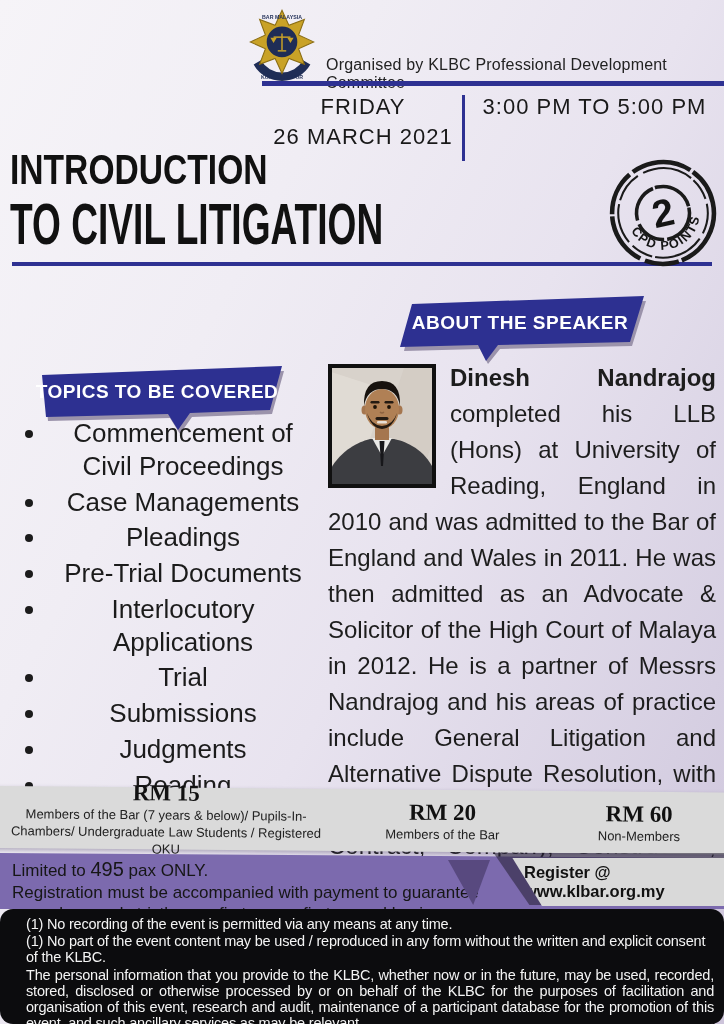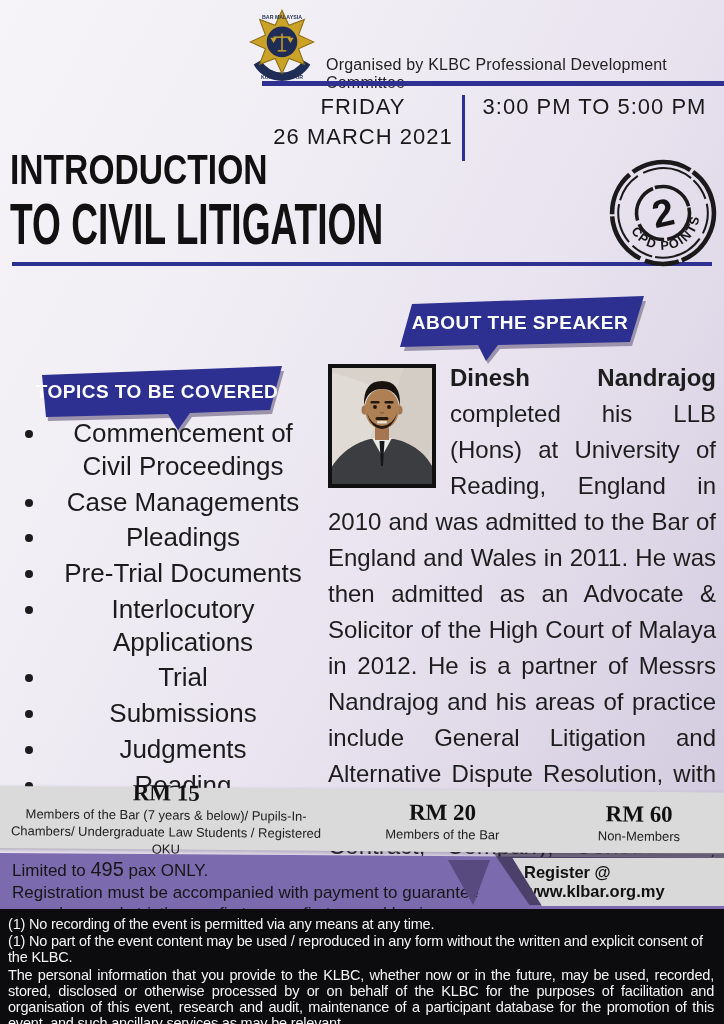--- a/index.html
+++ b/index.html
@@ -67,21 +67,21 @@
     clip-path:polygon(10% 0,100% 0,100% 100%,24% 100%); }
   .fold { left:448px; top:860px; width:42px; height:45px; background:#58497f;
     clip-path:polygon(0 0,100% 0,60% 100%); }
   .register-ribbon { left:478px; top:858px; width:246px; height:48px; background:#d9d9d9;
     clip-path:polygon(14% 0,100% 0,100% 100%,26% 100%);
     display:flex; align-items:center; justify-content:center; padding-left:46px;
     font-weight:bold; font-size:16.5px; color:#111; }
 
   
   .footer { left:0; top:909px; width:724px; height:115px; background:#0c0c0e; color:#f4f4f4;
-    padding:7px 10px 0 8px; font-size:14.5px; line-height:1.12; letter-spacing:-.2px; overflow:hidden; }
+    padding:7px 10px 0 26px; font-size:14.5px; line-height:1.12; letter-spacing:-.2px; overflow:hidden;border-radius:13px; }
   .footer p { margin:0 0 1px 0; }
   .footer .just { text-align:justify; }
 </style>
 </head>
 <body>
 
 <div id="poster">
 
   <svg class="abs" style="left:244px;top:6px;" width="76" height="76" viewBox="0 0 72 72">
     <path d="M12.6,53.5 A27,27 0 0 0 59.4,53.5" fill="none" stroke="#1f2d56" stroke-width="8"></path>

